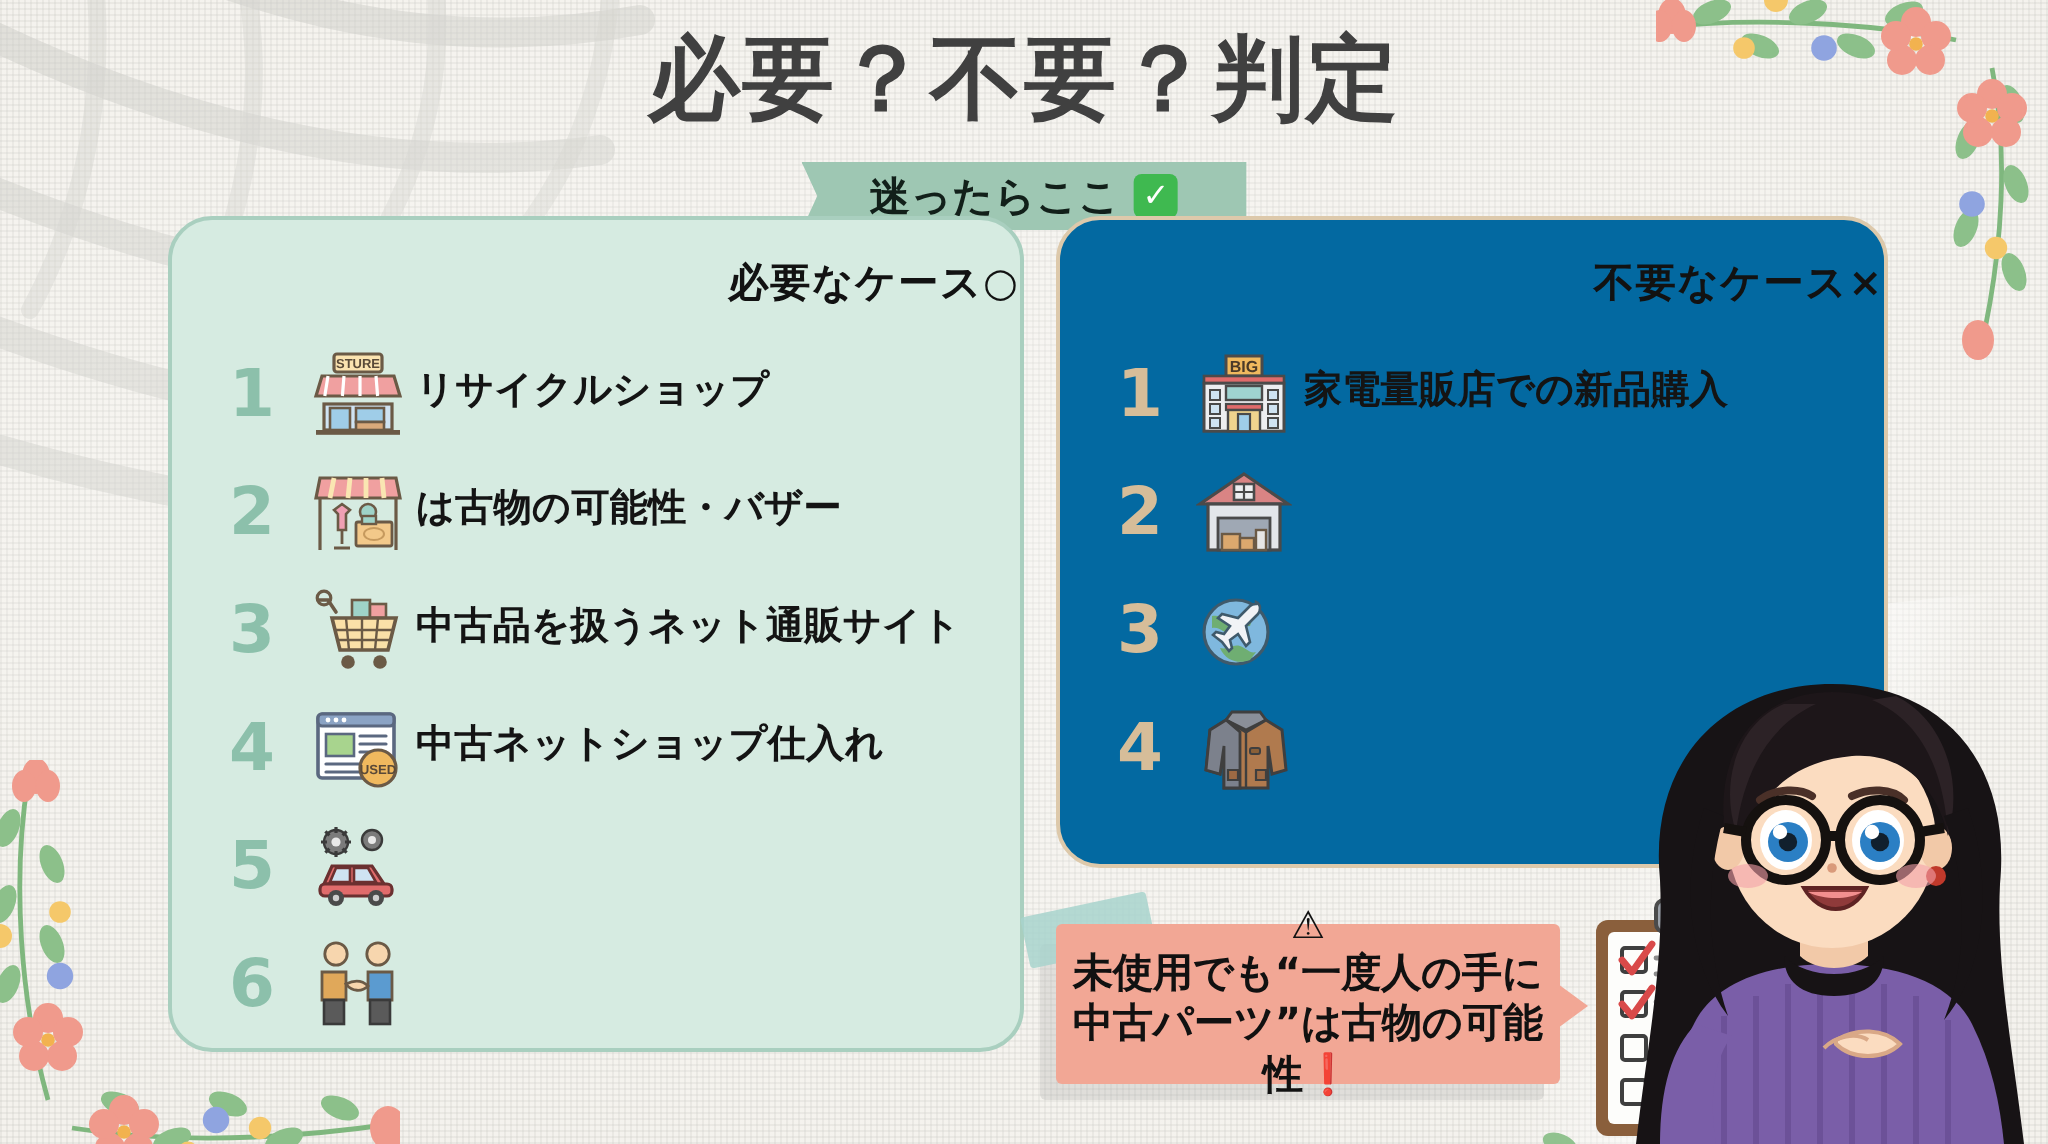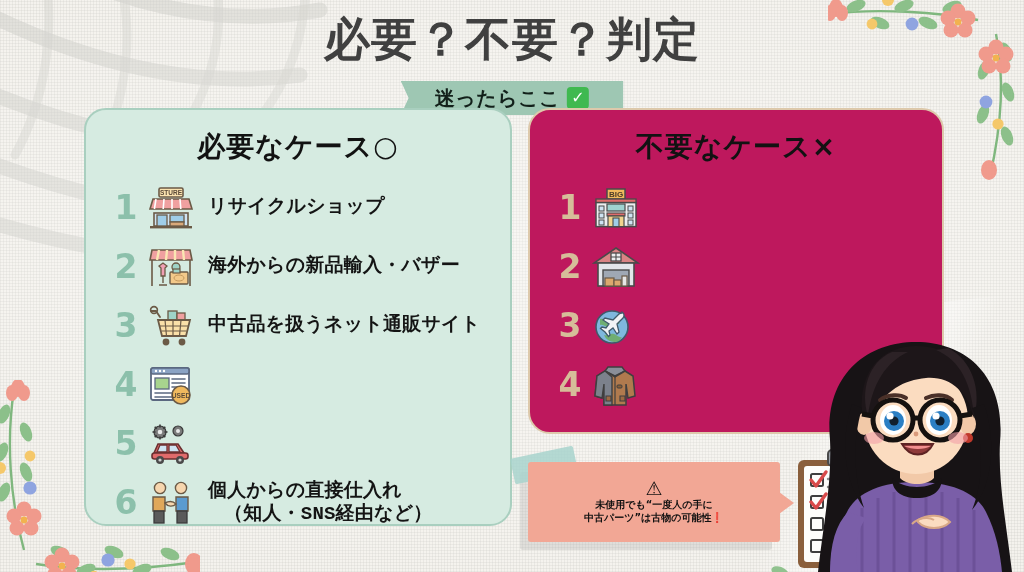--- a/index.html
+++ b/index.html
@@ -64,40 +64,40 @@
   }
 
   
   .panel{position:absolute;border-radius:22px;}
   .panel.left{
     left:84px;top:108px;width:424px;height:414px;
     background:#d6ebe1;border:2px solid #a9cfbf;
   }
   .panel.right{
     left:528px;top:108px;width:412px;height:322px;
-    background:#be185d;border:2px solid #ddc9ab;
+    background:#0369a1;border:2px solid #ddc9ab;
   }
   .panel-head{
-    text-align:center;font-size:28px;font-weight:700;color:#121212;
+    text-align:right;font-size:20px;font-weight:700;color:#121212;
     margin-top:18px;letter-spacing:1px;
     font-family:"DejaVu Sans","Liberation Sans",sans-serif;
   }
 
   .rows{margin-top:12px;}
   .row{display:flex;align-items:center;padding:0 10px 0 18px;}
   .panel.left .row{height:59px;}
   .panel.right .row{height:59px;}
   .num{
     width:44px;flex:0 0 44px;text-align:center;
     font-size:33px;font-weight:700;line-height:1;
     font-family:"DejaVu Sans","Liberation Sans",sans-serif;
   }
   .panel.left .num{color:#8cc0ab;}
   .panel.right .num{color:#d6bd99;}
-  .ico{width:54px;flex:0 0 54px;height:46px;display:flex;align-items:center;justify-content:flex-start;}
+  .ico{width:54px;flex:0 0 54px;height:46px;display:flex;align-items:center;justify-content:flex-end;}
   .ico svg{display:block;}
   .rowtext{
     font-size:19px;font-weight:700;color:#141414;line-height:1.16;
     letter-spacing:.2px;padding-left:6px;
     font-family:Liberation Mono, monospace;
   }
   .rowtext .sub{display:block;padding-left:16px;}
 
   
   .tape{
@@ -113,21 +113,21 @@
     background:#f2a795;color:#111;border-radius:3px;
     display:flex;flex-direction:column;align-items:center;justify-content:center;
   }
   .note::after{
     content:"";position:absolute;right:-14px;top:30px;
     border-top:11px solid transparent;border-bottom:11px solid transparent;
     border-left:15px solid #f2a795;
   }
   .note .warnico{font-size:19px;line-height:1;margin-bottom:1px;}
   .note .ntext{
-    font-size:10px;font-weight:700;line-height:1.28;text-align:center;
+    font-size:20px;font-weight:700;line-height:1.28;text-align:center;
     font-family:"DejaVu Sans","Liberation Sans",sans-serif;
   }
 
   
   .character{position:absolute;right:-6px;bottom:0;width:230px;height:240px;}
   .clipboard{position:absolute;right:128px;bottom:0;width:104px;height:126px;}
 </style>
 </head>
 <body>
 
@@ -322,21 +322,21 @@
             <path d="M4 15 v26 M42 15 v26" stroke="#6b5a46" stroke-width="1.6"></path>
             <rect x="22" y="27" width="18" height="12" rx="1" fill="#f3c98a" stroke="#6b5a46" stroke-width="1.4"></rect>
             <ellipse cx="31" cy="33" rx="5" ry="3" fill="none" stroke="#c69a5e" stroke-width="1"></ellipse>
             <circle cx="28" cy="22" r="4" fill="#9fd3c8" stroke="#6b5a46" stroke-width="1.3"></circle>
             <rect x="25" y="24" width="7" height="4" fill="#9fd3c8" stroke="#6b5a46" stroke-width="1.2"></rect>
             <path d="M11 21 l4-3 4 3 -2 2 v8 h-4 v-8 Z" fill="#f0a0b4" stroke="#6b5a46" stroke-width="1.3"></path>
             <path d="M15 31 v7 M11 40 h8" stroke="#6b5a46" stroke-width="1.4"></path>
           </svg>
         </div>
         <div class="rowtext">
-          <span>海外からの新品輸入・バザー</span>
+          <span>は古物の可能性・バザー</span>
         </div>
       </div>
 
       <div class="row">
         <div class="num">3</div>
         <div class="ico">
           <svg width="46" height="42" viewBox="0 0 46 42">
             <path d="M3 6 h5 l4 6" fill="none" stroke="#6b5a46" stroke-width="1.8" stroke-linecap="round"></path>
             <circle cx="6" cy="5" r="3.4" fill="none" stroke="#6b5a46" stroke-width="1.6"></circle>
             <rect x="20" y="6" width="9" height="9" fill="#9fd3c8" stroke="#6b5a46" stroke-width="1.3"></rect>
@@ -361,20 +361,23 @@
             <circle cx="8" cy="7" r="1.2" fill="#fff"></circle>
               <circle cx="12" cy="7" r="1.2" fill="#fff"></circle>
               <circle cx="16" cy="7" r="1.2" fill="#fff"></circle>
             <rect x="7" y="14" width="14" height="11" fill="#a8d48e" stroke="#5b6880" stroke-width="1.3"></rect>
             <g stroke="#5b6880" stroke-width="1.6" stroke-linecap="round">
               <path d="M24 15 h13 M24 19 h13 M24 23 h13 M7 29 h30 M7 33 h22"></path>
             </g>
             <circle cx="33" cy="31" r="9" fill="#f0b95e" stroke="#6b5a46" stroke-width="1.6"></circle>
             <text x="33" y="34" font-size="6.6" text-anchor="middle" fill="#5a4a38" font-family="'Liberation Sans',sans-serif" font-weight="700">USED</text>
           </svg>
+        </div>
+        <div class="rowtext">
+          <span>中古ネットショップ仕入れ</span>
         </div>
       </div>
 
       <div class="row">
         <div class="num">5</div>
         <div class="ico">
           <svg width="46" height="42" viewBox="0 0 46 42">
             <g fill="#7b7b7b" stroke="#3a3a3a" stroke-width="1.2">
               <circle cx="12" cy="9" r="6"></circle>
                 <circle cx="30" cy="8" r="5"></circle>
@@ -401,24 +404,20 @@
           <svg width="46" height="44" viewBox="0 0 46 44">
             <circle cx="12" cy="7" r="5.6" fill="#f7d6ae" stroke="#6b5a46" stroke-width="1.4"></circle>
             <circle cx="33" cy="7" r="5.6" fill="#f7d6ae" stroke="#6b5a46" stroke-width="1.4"></circle>
             <path d="M5 16 h12 v14 H5 Z" fill="#e0a85a" stroke="#6b5a46" stroke-width="1.4"></path>
             <path d="M28 16 h12 v14 H28 Z" fill="#5b9bd0" stroke="#6b5a46" stroke-width="1.4"></path>
             <path d="M17 22 c4 -2 8 -2 11 1 c -3 3 -8 3 -11 -1 Z" fill="#f7d6ae" stroke="#6b5a46" stroke-width="1.4"></path>
             <rect x="6" y="30" width="10" height="12" fill="#5a5a5a" stroke="#3a3a3a" stroke-width="1.3"></rect>
             <rect x="29" y="30" width="10" height="12" fill="#5a5a5a" stroke="#3a3a3a" stroke-width="1.3"></rect>
           </svg>
         </div>
-        <div class="rowtext">
-          <span>個人からの直接仕入れ</span>
-          <span class="sub">（知人・SNS経由など）</span>
-        </div>
       </div>
 
     </div>
   </div>
 
   <div class="panel right">
     <div class="panel-head">不要なケース×</div>
     <div class="rows">
 
       <div class="row">
@@ -436,20 +435,23 @@
             <g fill="#cfe3f2" stroke="#4a4a4a" stroke-width="1">
               <rect x="7" y="19" width="5" height="5"></rect>
                 <rect x="7" y="26" width="5" height="5"></rect>
                 <rect x="7" y="33" width="5" height="5"></rect>
               <rect x="36" y="19" width="5" height="5"></rect>
                 <rect x="36" y="26" width="5" height="5"></rect>
                 <rect x="36" y="33" width="5" height="5"></rect>
             </g>
           </svg>
         </div>
+        <div class="rowtext">
+          <span>家電量販店での新品購入</span>
+        </div>
       </div>
 
       <div class="row">
         <div class="num">2</div>
         <div class="ico">
           <svg width="48" height="42" viewBox="0 0 48 42">
             <path d="M24 2 L46 17 H2 Z" fill="#d98484" stroke="#4a4a4a" stroke-width="1.6"></path>
             <rect x="6" y="17" width="36" height="23" fill="#e3e6ea" stroke="#4a4a4a" stroke-width="1.6"></rect>
             <rect x="19" y="7" width="10" height="8" fill="#edeef0" stroke="#4a4a4a" stroke-width="1.3"></rect>
             <path d="M24 7 v8 M19 11 h10" stroke="#4a4a4a" stroke-width="1.1"></path>

